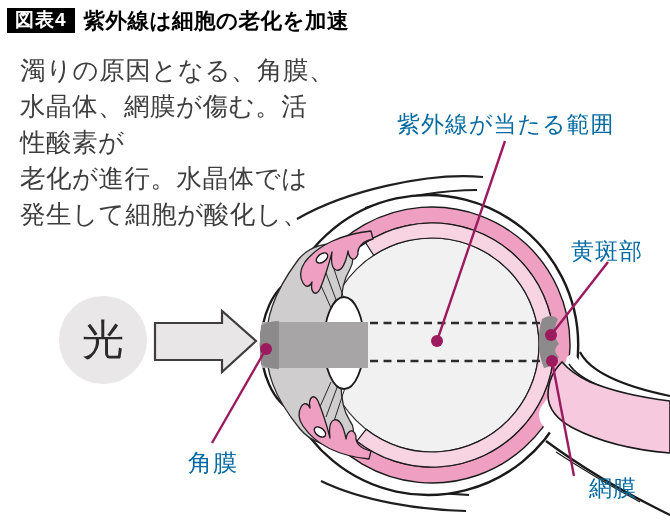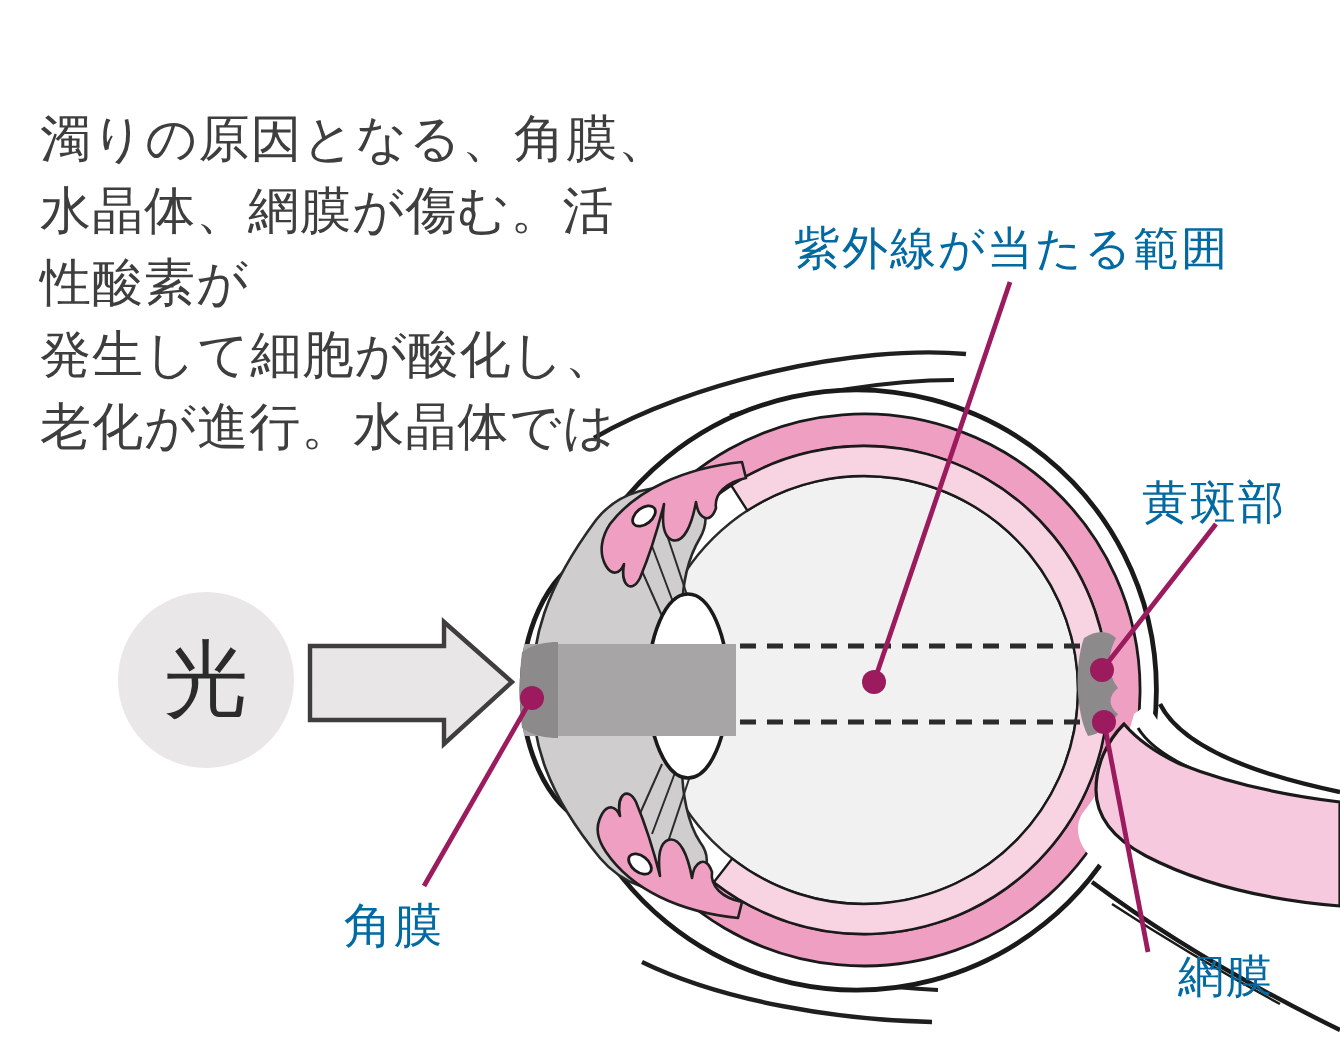--- a/index.html
+++ b/index.html
@@ -14,21 +14,21 @@
   #title{font-size:21.5px;font-weight:700;color:#000;letter-spacing:0.5px;}
   #desc{left:20px;top:52px;width:320px;}
   .dline{font-size:25.5px;line-height:36px;color:#3e3e3e;letter-spacing:0.5px;white-space:nowrap;}
   #light-circle{left:59px;top:296px;width:88px;height:88px;border-radius:50%;
     background:#e9e7e8;display:flex;align-items:center;justify-content:center;}
   #light-label{font-size:42px;color:#2b2b2b;}
   .eyelabel{font-size:23px;color:#0369a1;letter-spacing:1px;white-space:nowrap;}
   #lbl-uv{left:397px;top:109px;}
   #lbl-macula{left:571px;top:236px;}
   #lbl-retina{left:554px;top:473px;margin-left:35px;}
-  #lbl-cornea{left:172px;top:447px;font-size:24px;}
+  #lbl-cornea{left:188px;top:447px;font-size:24px;}
   svg{position:absolute;left:0;top:0;}
 </style>
 </head>
 <body>
 
 <div id="stage">
 
   <svg width="670" height="530" viewBox="0 0 670 530">
 
     <path d="M 297 219 C 345 191 428 172 483 177" fill="none" stroke="#1f1f1f" stroke-width="2.2"></path>
@@ -89,27 +89,31 @@
     <g fill="#9b1b5e">
       <circle cx="437" cy="341" r="6"></circle>
       <circle cx="551" cy="335" r="6"></circle>
       <circle cx="552" cy="361" r="6"></circle>
       <circle cx="266" cy="349" r="6"></circle>
     </g>
 
     <polygon points="155,323 222,323 222,311 256,341 222,372 222,360 155,360" fill="#e8e6e7" stroke="#3f3d3e" stroke-width="2.2"></polygon>
   </svg>
 
+  <div class="abs" id="hdr">
+    <span id="badge">図表4</span>
+    <span id="title">紫外線は細胞の老化を加速</span>
+  </div>
 
   <div class="abs" id="desc">
     <div class="dline">濁りの原因となる、角膜、</div>
     <div class="dline">水晶体、網膜が傷む。活</div>
     <div class="dline">性酸素が</div>
+    <div class="dline">老化が進行。水晶体では</div>
     <div class="dline">発生して細胞が酸化し、</div>
-    <div class="dline">老化が進行。水晶体では</div>
   </div>
 
   <div class="abs" id="light-circle">
     <span id="light-label">光</span>
   </div>
 
   <div class="abs eyelabel" id="lbl-uv">紫外線が当たる範囲</div>
   <div class="abs eyelabel" id="lbl-macula">黄斑部</div>
   <div class="abs eyelabel" id="lbl-retina">網膜</div>
   <div class="abs eyelabel" id="lbl-cornea">角膜</div>

